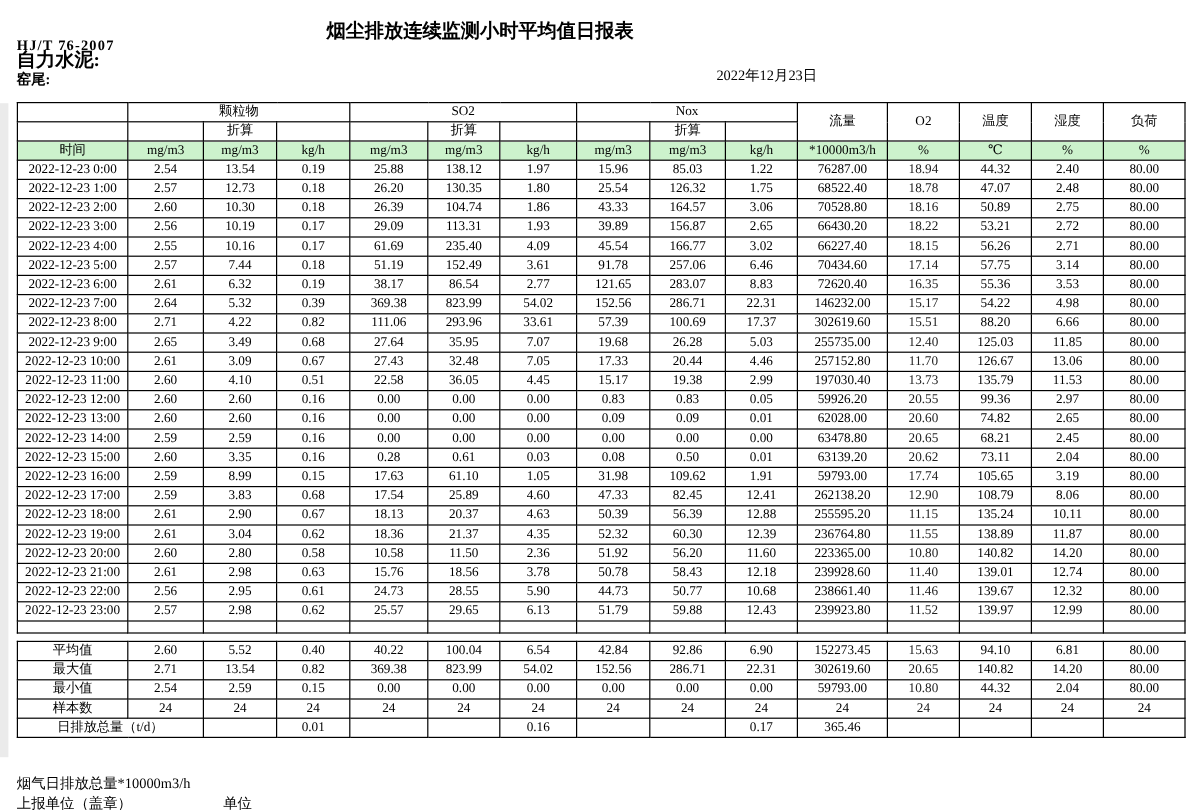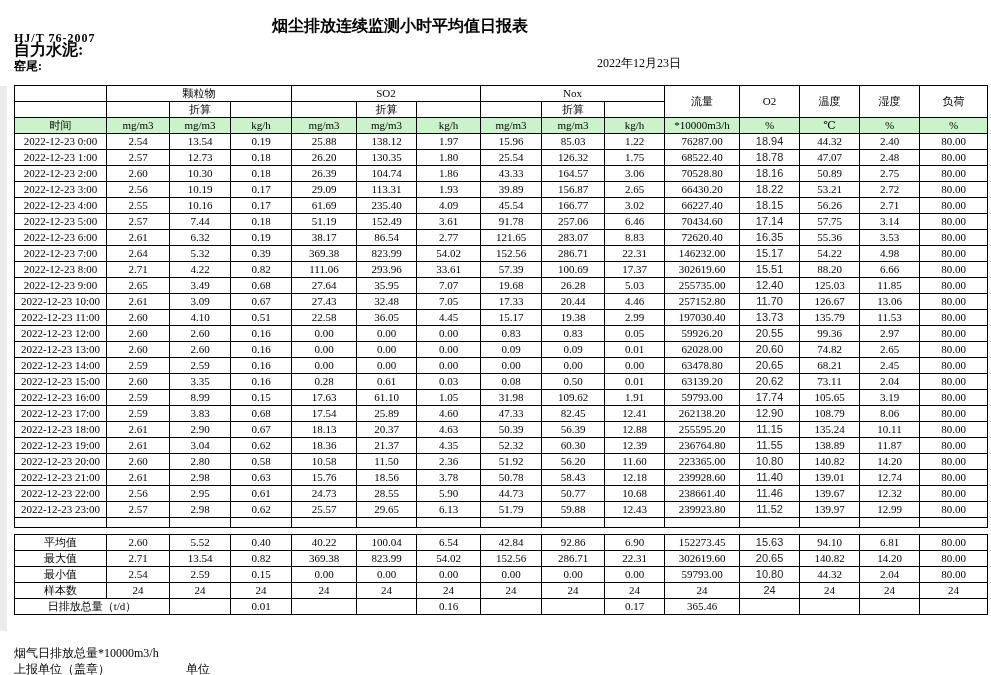--- a/index.html
+++ b/index.html
@@ -28,21 +28,21 @@
     font-size: 11px;
     text-align: center;
     padding: 0 1px;
     height: 15px;
     line-height: 15px;
     white-space: nowrap;
     overflow: hidden;
   }
   thead td { height: 16px; line-height: 16px; font-size: 12px; }
   tr.unit-row td { background: #ccf2cc; font-size: 11px; }
-  td.o2-cell { font-family: Liberation Sans, sans-serif; font-size: 10.5px; color: #222; }
+  td.o2-cell { font-family: Liberation Serif, serif; font-size: 10.5px; color: #222; }
   tr.blank-row td { height: 9px; line-height: 9px; }
   tr.gap-row td { border: none; height: 6px; line-height: 6px; background: #fff; }
   td.total-label { text-align: left; padding-left: 2px; margin-left: 24px; }
 
   .footer-flue { position: absolute; left: 14px; top: 645px; font-size: 12px; text-align: center; }
   .footer-report-unit { position: absolute; left: 14px; top: 661px; font-size: 12px; }
   .footer-unit { position: absolute; left: 186px; top: 661px; font-size: 12px; }
 </style>
 </head>
 <body>

